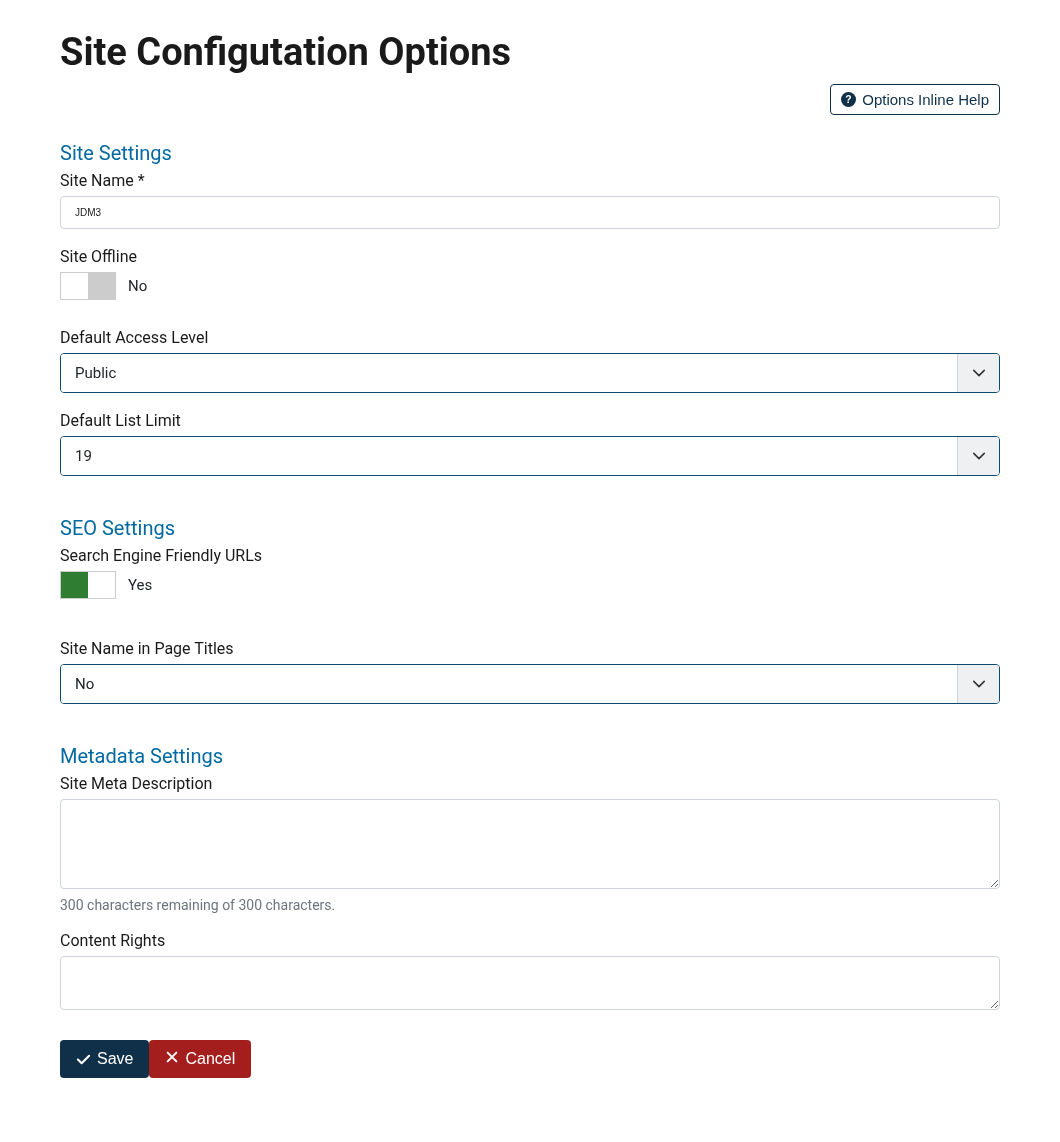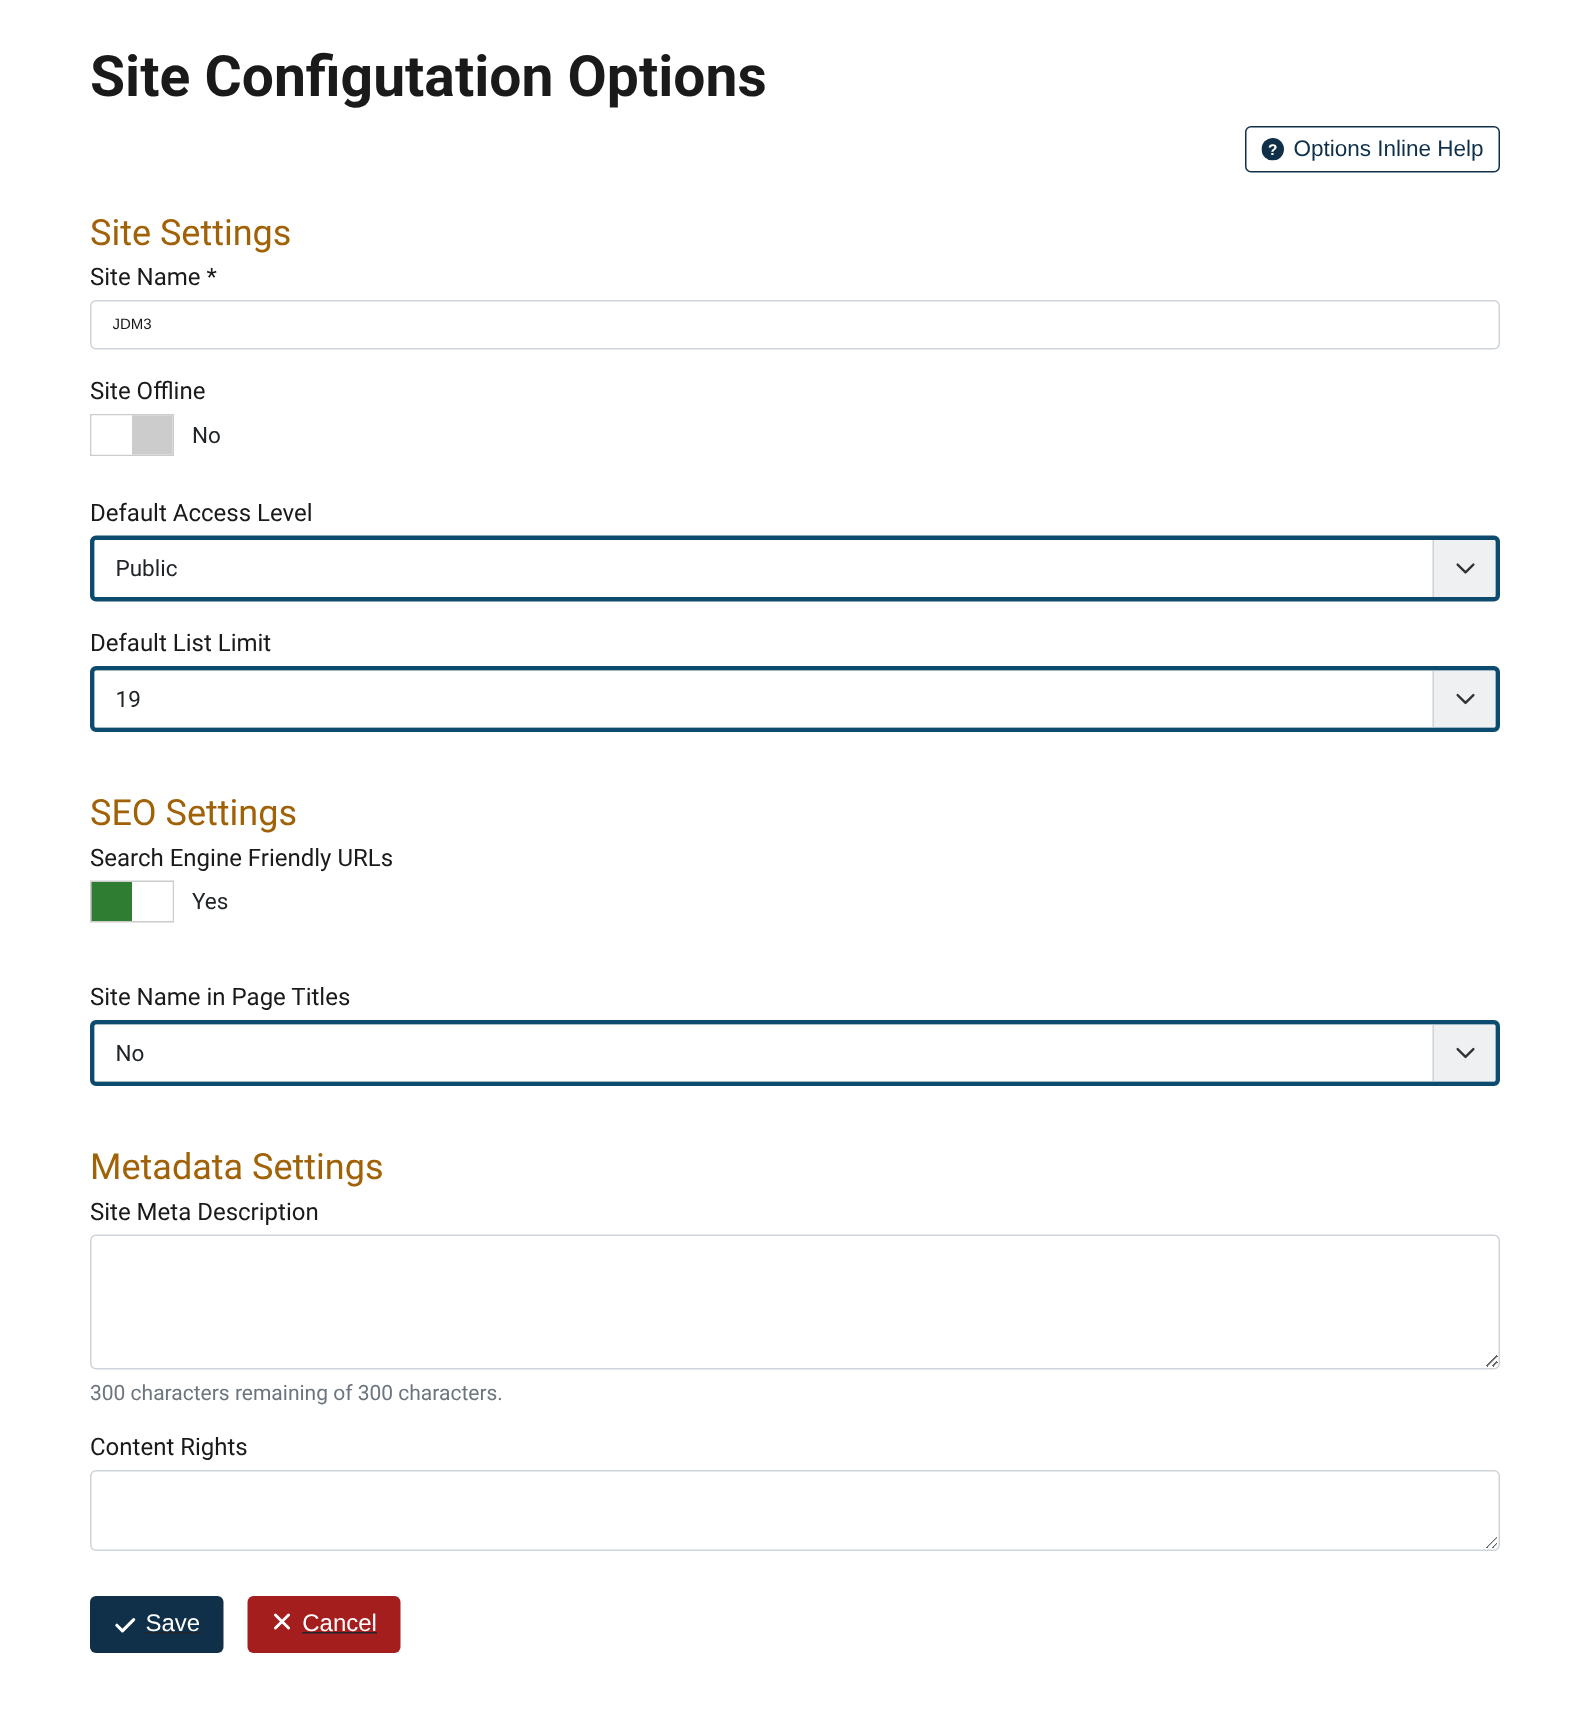--- a/index.html
+++ b/index.html
@@ -31,24 +31,24 @@
     color: #10304a;
     padding: 6px 10px;
     border-radius: 4px;
     font-size: 15px;
     cursor: pointer;
     display: inline-flex;
     align-items: center;
     gap: 6px;
   }
   h2 {
-    font-size: 24px;
+    font-size: 20px;
     font-weight: 400;
     margin: 26px 0 6px 0;
-    color: #a16207;
+    color: #0369a1;
   }
   .field {
     margin-bottom: 18px;
   }
   .field-label {
     font-size: 16px;
     margin-bottom: 6px;
     color: #1a1a1a;
   }
   .text-input {
@@ -84,21 +84,21 @@
   .switcher-on .switch-right {
     width: 50%; background: #fff;
   }
   .switch-label {
     font-size: 15px;
   }
   .select-wrap {
     position: relative;
     display: flex;
     width: 100%;
-    border: 3px solid #0c4a6e;
+    border: 1px solid #0c4a6e;
     border-radius: 4px;
     overflow: hidden;
   }
   .select-display {
     flex: 1;
     padding: 10px 14px;
     font-size: 15px;
     background: #fff;
   }
   .select-caret {
@@ -117,22 +117,21 @@
     height: 54px;
   }
   .helper-text {
     font-size: 14px;
     color: #6c757d;
     margin-top: 4px;
   }
   .action-row {
     margin-top: 26px;
     display: flex;
-    gap: 16px;
-    text-decoration: underline;
+    gap: 0;
   }
   .btn-primary {
     background: #10304a;
     color: #fff;
     border: none;
     padding: 10px 16px;
     border-radius: 4px;
     font-size: 16px;
     cursor: pointer;
     display: inline-flex;

